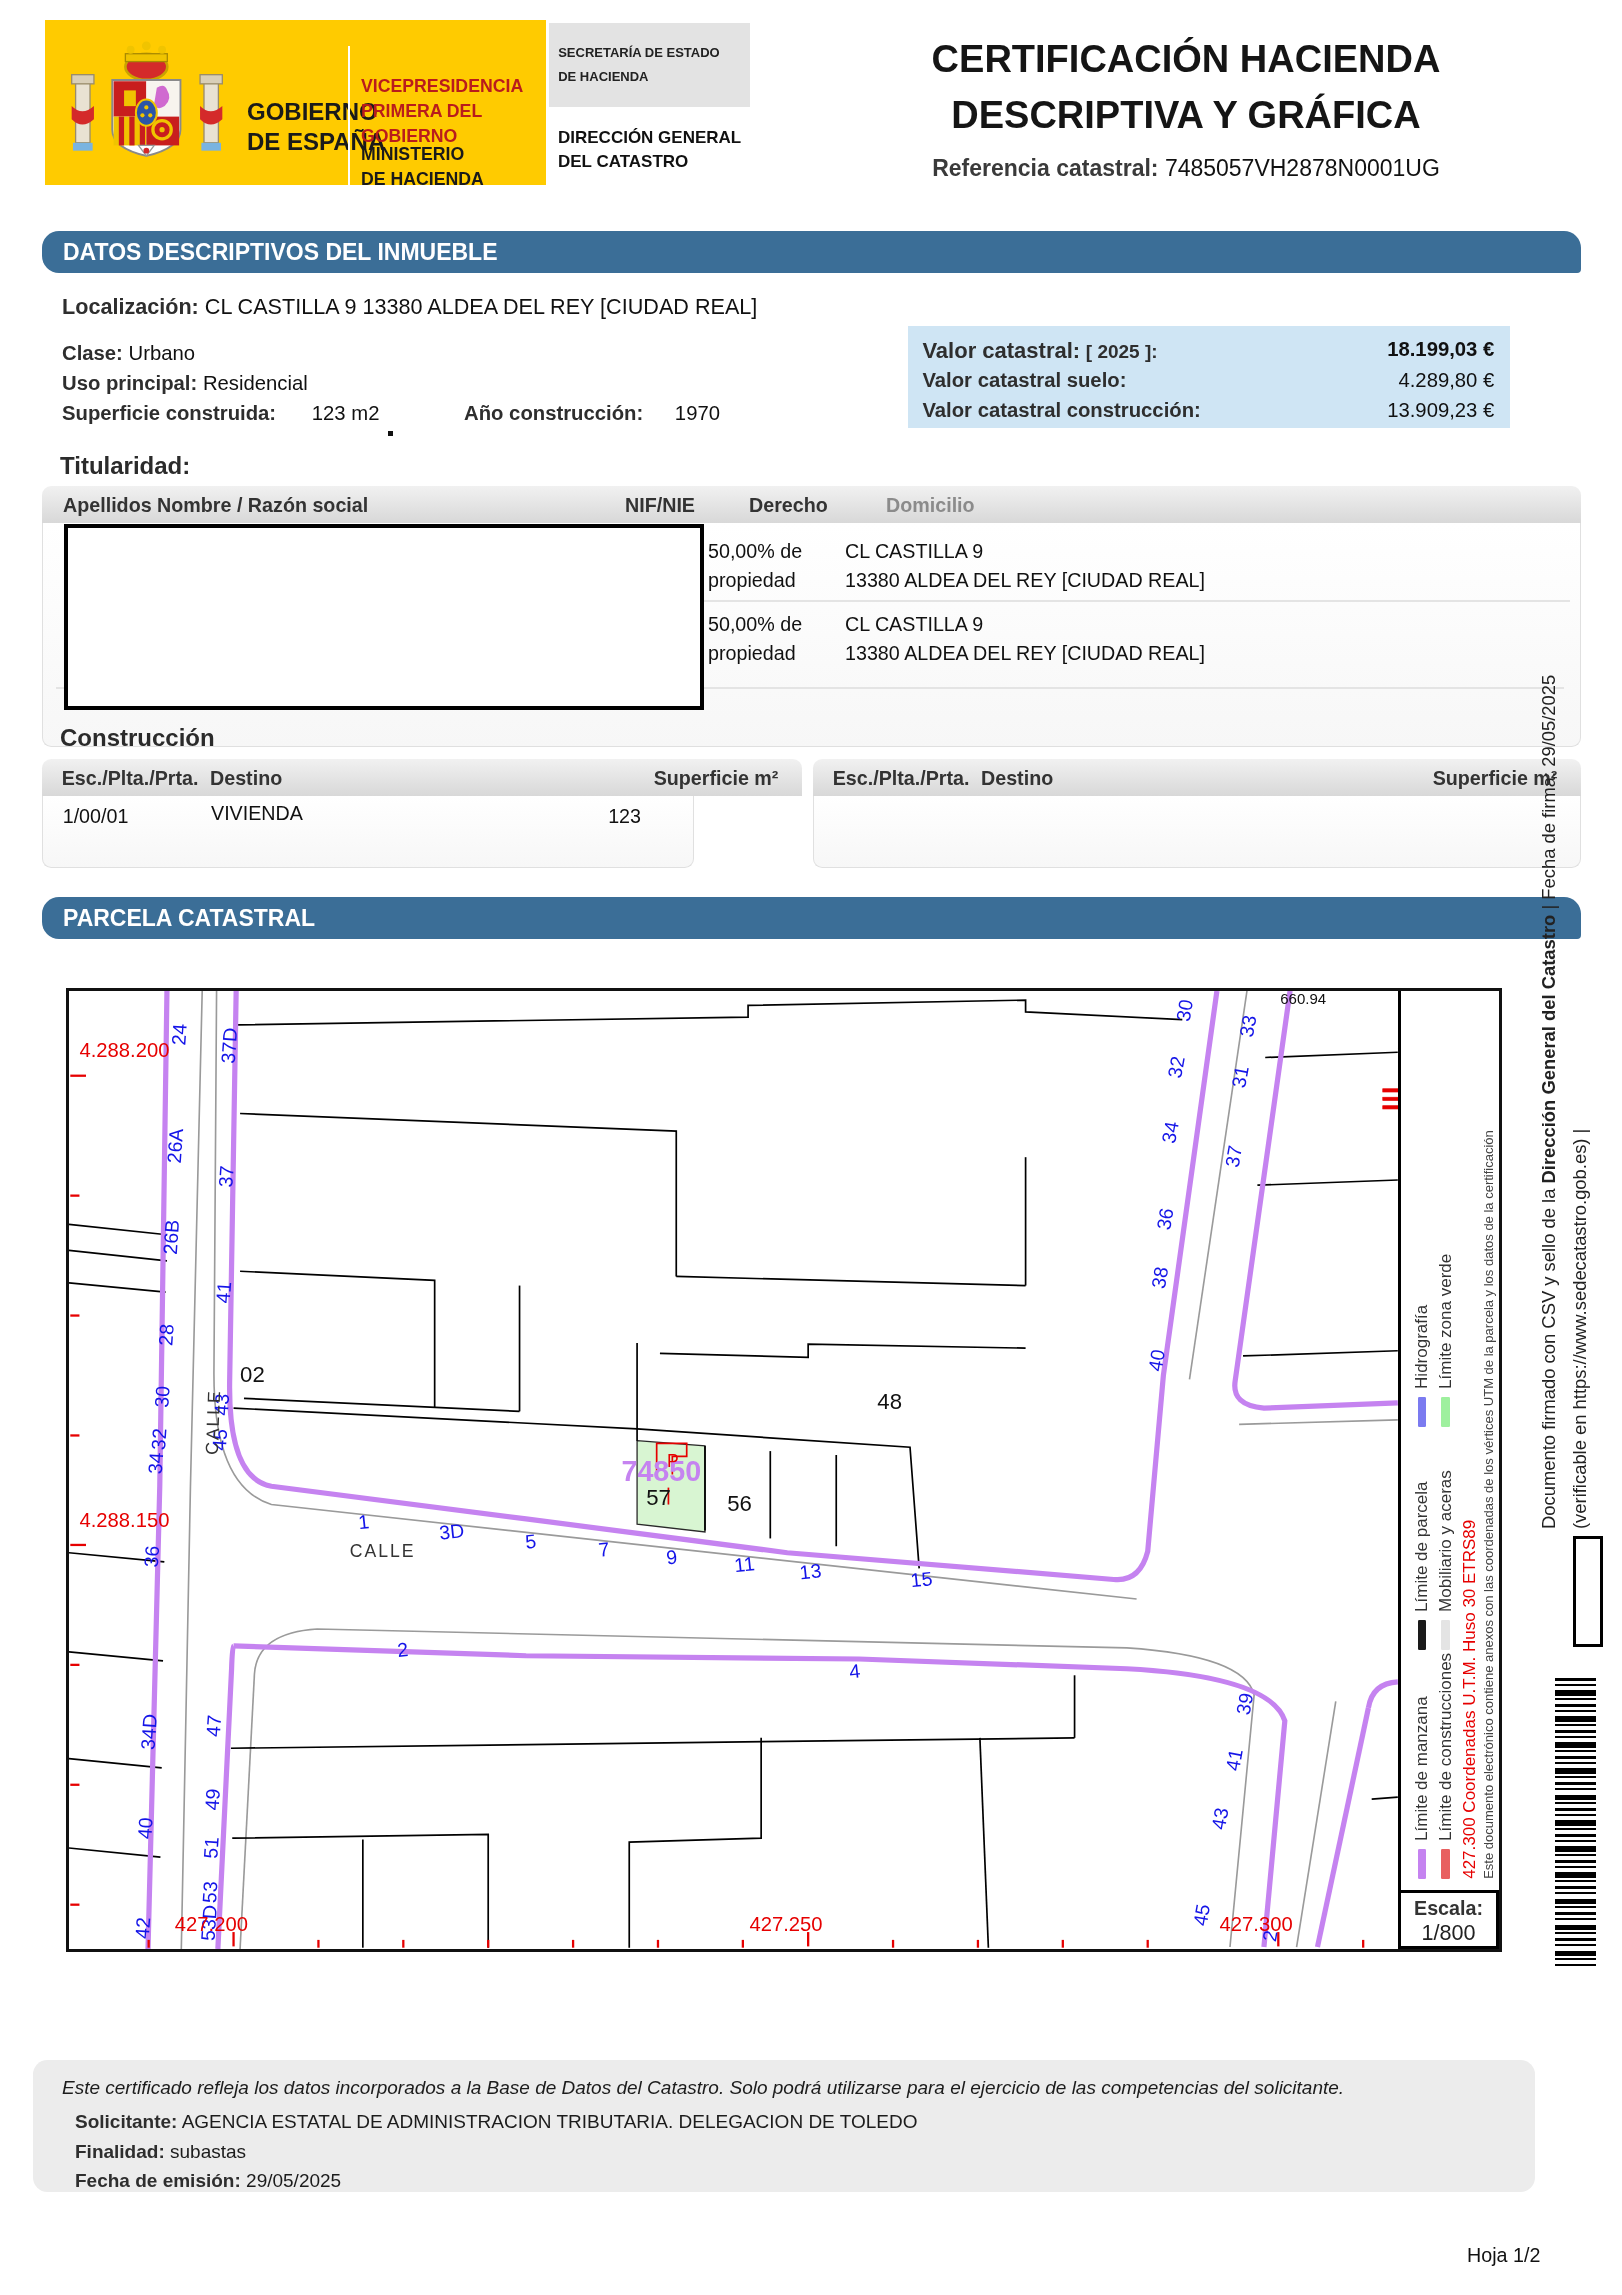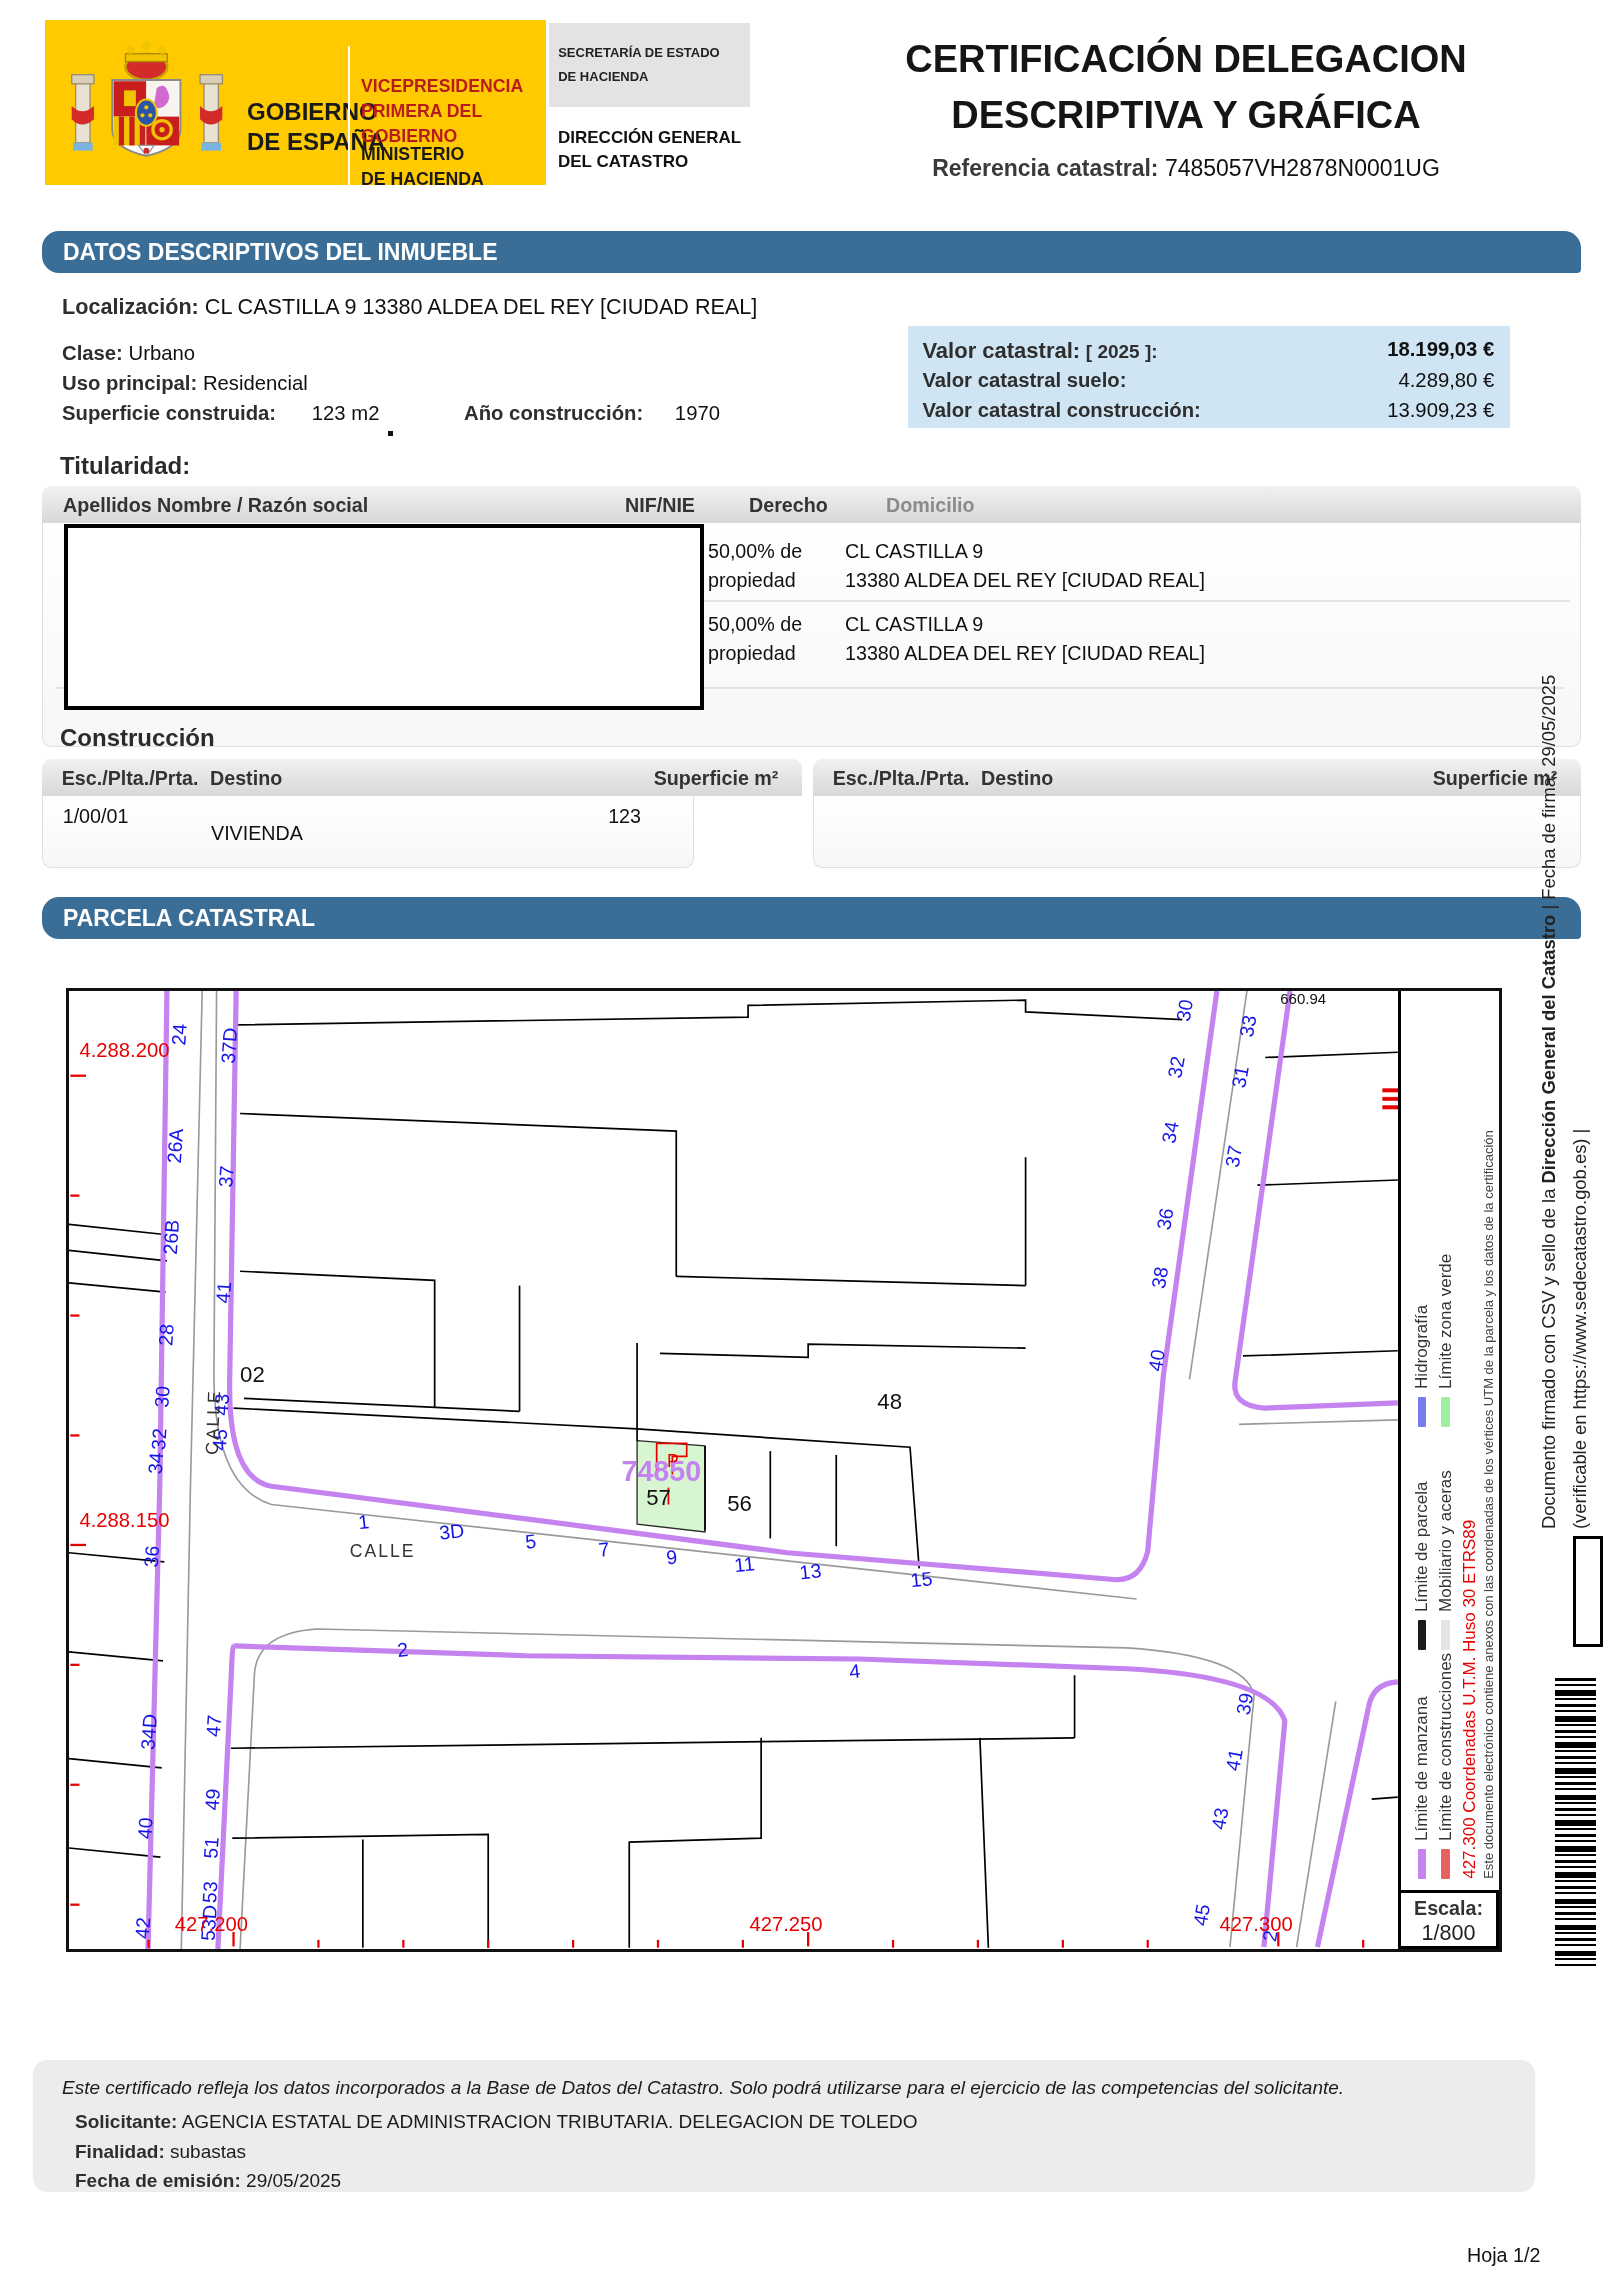--- a/index.html
+++ b/index.html
@@ -118,21 +118,21 @@
       <div>SECRETARÍA DE ESTADO</div>
       <div>DE HACIENDA</div>
     </div>
   </div>
   <div class="abs dir-text">
     <div>DIRECCIÓN GENERAL</div>
     <div>DEL CATASTRO</div>
   </div>
 
   <div class="abs title-block">
-    <div class="title-l">CERTIFICACIÓN DELEGACION</div>
+    <div class="title-l">CERTIFICACIÓN HACIENDA</div>
     <div class="title-l">DESCRIPTIVA Y GRÁFICA</div>
     <div class="ref-line">
       <span class="ref-label">Referencia catastral:</span>
       <span>7485057VH2878N0001UG</span>
     </div>
   </div>
 
   <div class="abs bar" style="top:231px;">
     <span>DATOS DESCRIPTIVOS DEL INMUEBLE</span>
   </div>
@@ -197,21 +197,21 @@
 
   <div class="abs" style="left:60px;top:724px;font-size:24px;font-weight:bold;color:#2b2b2b;">Construcción</div>
 
   <div class="abs thead" style="left:42px;top:759px;width:760px;height:37px;">
     <span class="th" style="left:19.7px;top:7.9px;">Esc./Plta./Prta.</span>
     <span class="th" style="left:168px;top:7.9px;">Destino</span>
     <span class="th" style="right:23.6px;top:7.9px;">Superficie m²</span>
   </div>
   <div class="abs tbody" style="left:42px;top:796px;width:652px;height:72px;">
     <span class="td" style="left:19.7px;top:9.2px;">1/00/01</span>
-    <span class="td" style="left:168px;top:26px;text-align:right;">VIVIENDA</span>
+    <span class="td" style="left:168px;top:6px;text-align:right;">VIVIENDA</span>
     <span class="td" style="right:52px;top:9.2px;">123</span>
   </div>
   <div class="abs thead" style="left:813px;top:759px;width:768px;height:37px;">
     <span class="th" style="left:19.7px;top:7.9px;">Esc./Plta./Prta.</span>
     <span class="th" style="left:168px;top:7.9px;">Destino</span>
     <span class="th" style="right:23.6px;top:7.9px;">Superficie m²</span>
   </div>
   <div class="abs tbody" style="left:813px;top:796px;width:768px;height:72px;"></div>
 
   <div class="abs bar" style="top:897px;">

